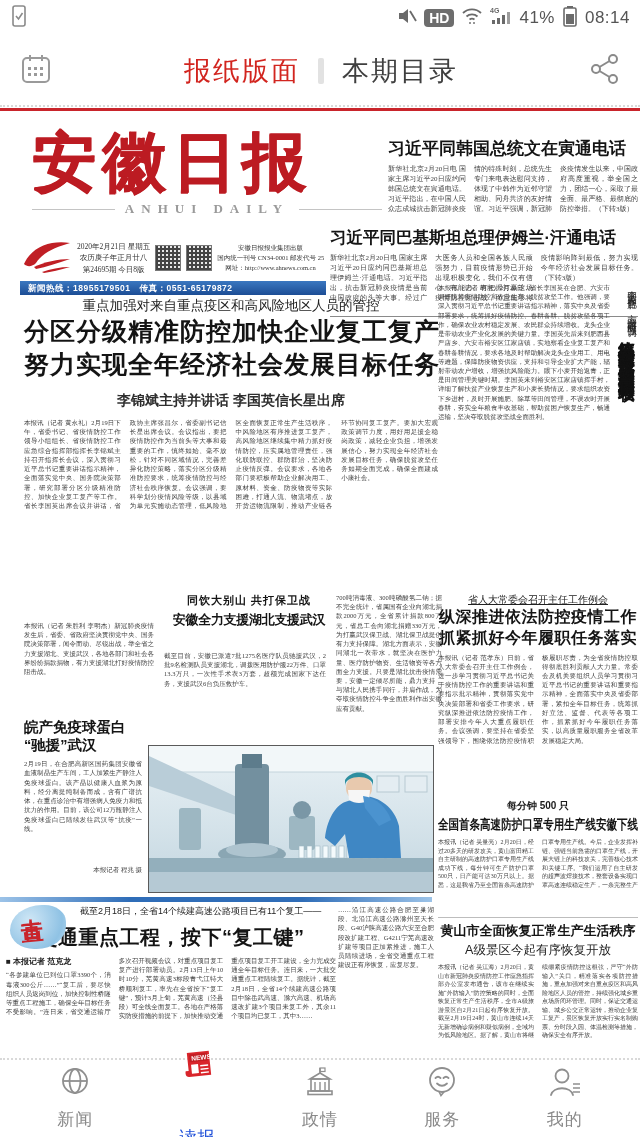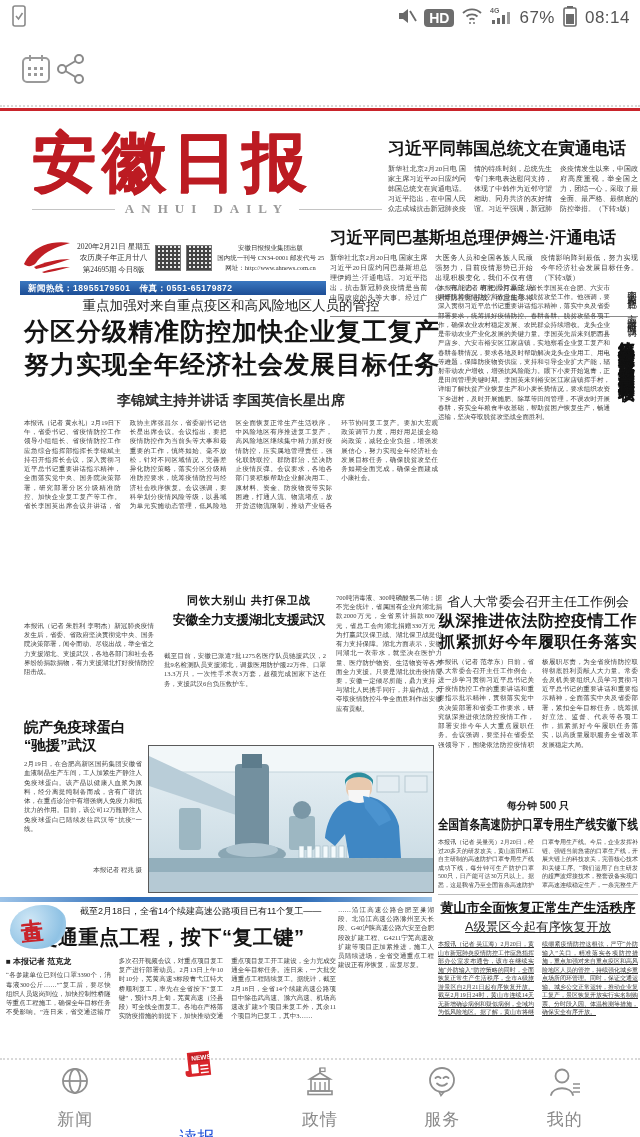--- a/index.html
+++ b/index.html
@@ -82,21 +82,21 @@
   .story-wan{position:absolute;left:24px;top:607px;width:118px;}
   .story-wan .h{font-size:14.5px;line-height:1.25;}
   .story-wan .b{margin-top:5px;height:104px;}
   .story-wan .credit{font-size:6.5px;color:#444;text-align:right;margin-top:3px;}
 
   
   .photo{position:absolute;left:148px;top:634px;width:286px;height:148px;border:1px solid #5a5a5a;box-sizing:border-box;background:linear-gradient(180deg,#e9f1f5 0%,#d5e3ea 55%,#c3d6e0 100%);overflow:hidden;}
 
   
   .story-npc{position:absolute;left:438px;top:482px;width:200px;}
-  .story-npc .k{font-size:13px;text-align:center;color:#222;font-family:"Liberation Sans",sans-serif;}
+  .story-npc .k{font-size:10px;text-align:center;color:#222;font-family:"Liberation Sans",sans-serif;text-decoration:underline;}
   .story-npc .h{font-size:16px;line-height:1.3;text-align:center;letter-spacing:0.5px;}
   .story-npc .b{margin-top:4px;height:116px;}
 
   
   .story-mask{position:absolute;left:438px;top:688px;width:200px;}
   .story-mask .k{font-size:10px;text-align:center;font-weight:bold;color:#1a1a1a;font-family:"Liberation Sans",sans-serif;}
   .story-mask .hwrap{overflow:visible;text-align:left;margin-top:2px;}
   .story-mask .h{font-size:13.5px;}
   .story-mask .b{margin-top:4px;height:56px;font-size:6px;}
 
@@ -106,21 +106,21 @@
   .badge{position:absolute;left:0px;top:-2px;width:66px;height:50px;}
   .badge .blob{position:absolute;left:4px;top:2px;width:56px;height:44px;background:radial-gradient(circle at 35% 35%,#cfe7f6,#8fc2e4 70%,#bcdcf1);border-radius:60% 40% 55% 45%;}
   .badge .zj{position:absolute;left:10px;top:0px;writing-mode:vertical-rl;font-size:22px;line-height:26px;font-weight:900;color:#c9242b;font-family:"Liberation Serif",serif;transform:rotate(-6deg);letter-spacing:-2px;}
   .story-tr .lead{margin-left:74px;font-size:9px;color:#222;white-space:nowrap;font-family:"Liberation Sans",sans-serif;}
   .story-tr .h{font-size:20px;text-align:center;margin-top:6px;letter-spacing:0.5px;}
   .story-tr .b{margin-top:5px;height:88px;}
   .story-tr .byline{display:block;font-size:8px;font-weight:bold;color:#222;margin-bottom:3px;font-family:"Liberation Sans",sans-serif;}
   .trcol2{position:absolute;left:338px;top:794px;width:96px;height:150px;}
 
   
-  .story-hs{position:absolute;left:438px;top:783px;width:200px;border-top:1px solid #bdbdbd;padding-top:4px;text-decoration:underline;}
+  .story-hs{position:absolute;left:438px;top:806px;width:200px;border-top:1px solid #bdbdbd;padding-top:4px;}
   .story-hs .h1{font-size:13px;text-align:center;white-space:nowrap;}
   .story-hs .h2{font-size:12.5px;text-align:center;color:#222;margin-top:2px;font-family:"Liberation Sans",sans-serif;}
   .story-hs .b{margin-top:4px;height:98px;font-size:6px;}
 
   
   .navbar{position:absolute;top:1058px;left:0;width:640px;height:79px;background:#fff;border-top:2px dotted #d9d9d9;display:flex;align-items:center;justify-content:space-around;box-sizing:border-box;padding:0 14px;}
   .nav-item{display:flex;flex-direction:column;align-items:center;gap:4px;width:80px;}
   .nav-label{font-size:17px;color:#8a8a8a;letter-spacing:1px;}
   .nav-label.active{color:#1d4ed8;margin-top:36px;}
 </style>
@@ -155,21 +155,21 @@
       </span>
       <span>
         <svg width="22" height="20" viewBox="0 0 22 20">
             <text x="0" y="7" font-size="7" fill="#6a6a6a" font-weight="bold">4G</text>
             <rect x="2" y="14" width="3" height="4" fill="#6a6a6a"></rect>
             <rect x="7" y="12" width="3" height="6" fill="#6a6a6a"></rect>
             <rect x="12" y="9" width="3" height="9" fill="#6a6a6a"></rect>
             <rect x="17" y="6" width="3" height="12" fill="#9d9d9d"></rect>
           </svg>
       </span>
-      <span class="sb-text">67%</span>
+      <span class="sb-text">41%</span>
       <span>
         <svg width="16" height="22" viewBox="0 0 16 22">
             <rect x="5" y="1" width="6" height="2" fill="#6a6a6a"></rect>
             <rect x="2" y="3" width="12" height="18" rx="1.5" fill="none" stroke="#6a6a6a" stroke-width="1.6"></rect>
             <rect x="4" y="9" width="8" height="10" fill="#6a6a6a"></rect>
           </svg>
       </span>
       <span class="sb-text">08:14</span>
     </span>
   </div>
@@ -182,20 +182,25 @@
           <line x1="24" y1="4" x2="24" y2="10" stroke="#9a9a9a" stroke-width="2"></line>
           <g fill="#9a9a9a">
             <rect x="10" y="16" width="3" height="3"></rect>
             <rect x="16" y="16" width="3" height="3"></rect>
             <rect x="22" y="16" width="3" height="3"></rect>
             <rect x="10" y="22" width="3" height="3"></rect>
             <rect x="16" y="22" width="3" height="3"></rect>
             <rect x="22" y="22" width="3" height="3"></rect>
           </g>
         </svg>
+    </span>
+    <span class="tab-center">
+      <span class="tab-item tab-active">报纸版面</span>
+      <span class="tab-divider"></span>
+      <span class="tab-item tab-inactive">本期目录</span>
     </span>
     <span>
       <svg width="34" height="34" viewBox="0 0 34 34">
           <circle cx="25" cy="7" r="4" fill="none" stroke="#8a8a8a" stroke-width="2"></circle>
           <circle cx="8" cy="17" r="4" fill="none" stroke="#8a8a8a" stroke-width="2"></circle>
           <circle cx="25" cy="27" r="4" fill="none" stroke="#8a8a8a" stroke-width="2"></circle>
           <line x1="11.5" y1="15" x2="21.5" y2="9" stroke="#8a8a8a" stroke-width="2"></line>
           <line x1="11.5" y1="19" x2="21.5" y2="25" stroke="#8a8a8a" stroke-width="2"></line>
         </svg>
     </span>

